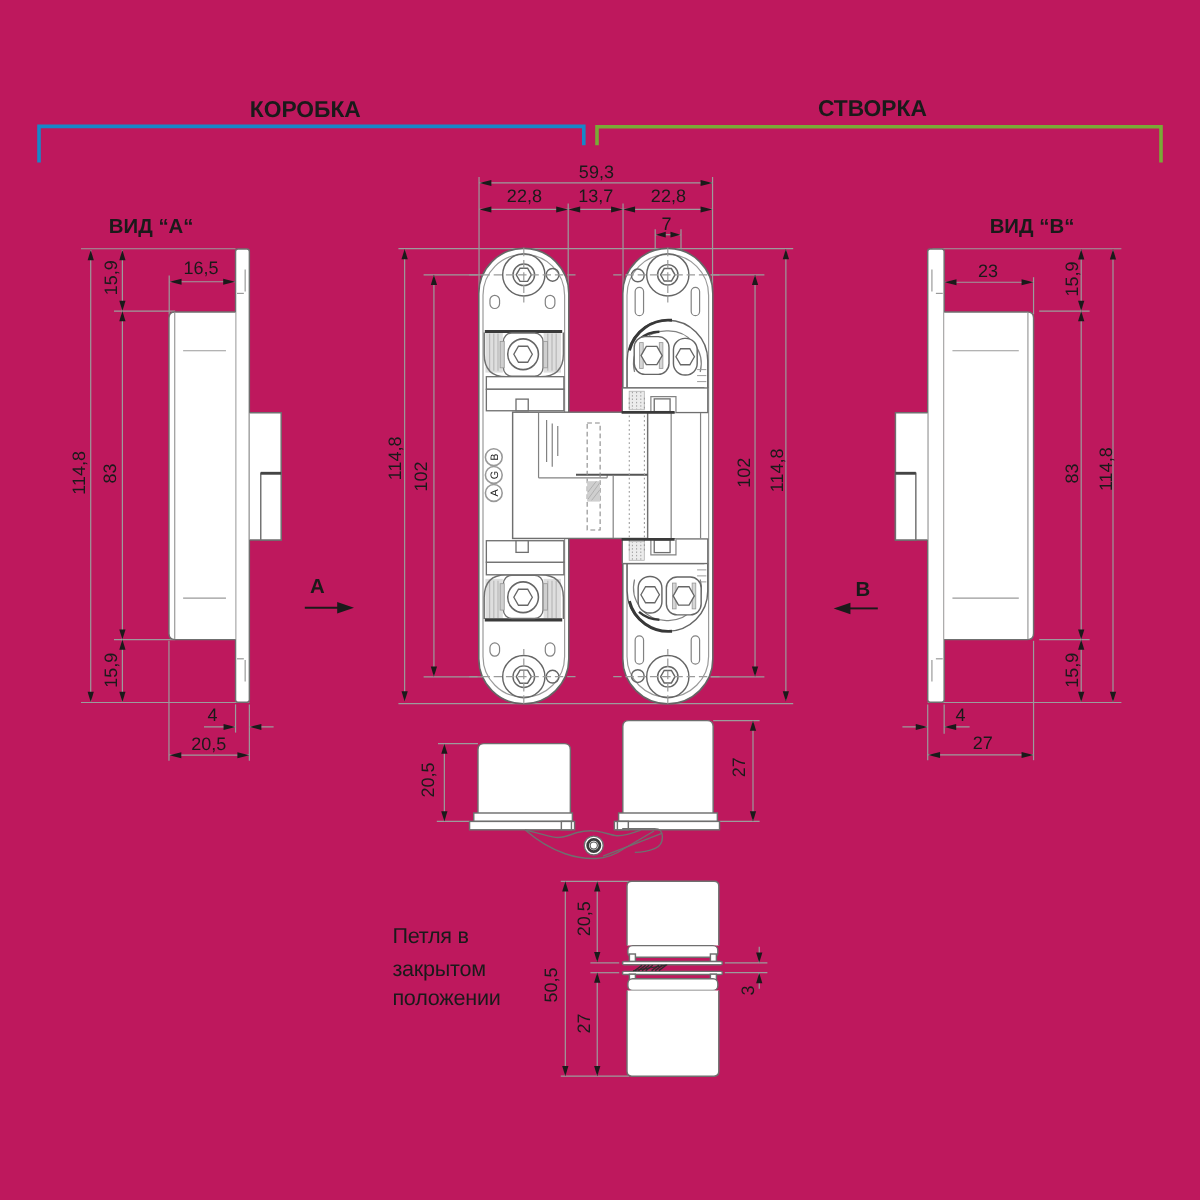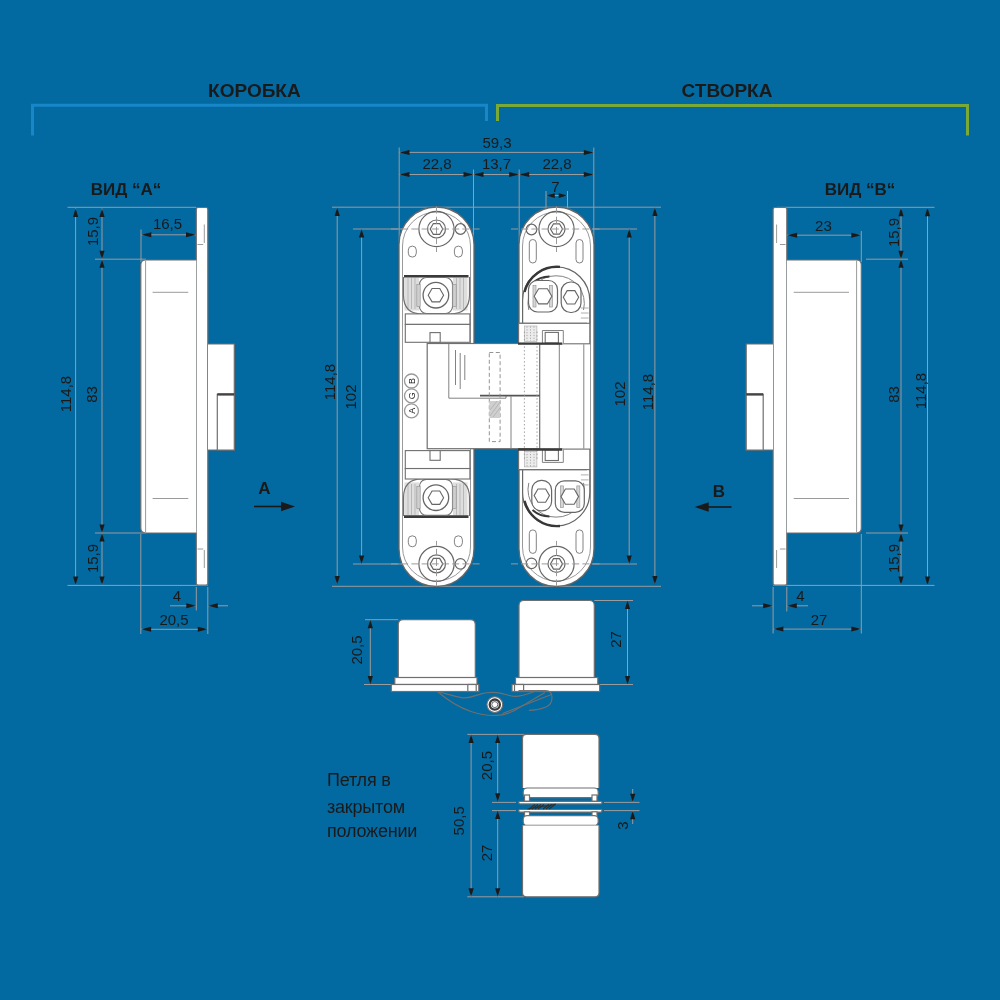--- a/index.html
+++ b/index.html
@@ -1,16 +1,16 @@
 <!DOCTYPE html>
 <html><head>
 <meta charset="utf-8">
 <style>
 html,body{margin:0;padding:0;background:#fff;}
-#page{width:1000px;height:1000px;position:relative;background:#0369a1;font-family:"Liberation Sans",sans-serif;}
+#page{width:1000px;height:1000px;position:relative;background:#be185d;font-family:"Liberation Sans",sans-serif;}
 svg text{font-family:"Liberation Sans",sans-serif;fill:#1a1a1a;}
 .dim{font-size:15px;}
 .ttl{font-size:19px;font-weight:bold;}
 .vt{font-size:17px;font-weight:bold;}
 .ab{font-size:17px;font-weight:bold;}
 .note{font-size:18px;letter-spacing:-0.2px;}
 </style>
 </head>
 <body>
 <div id="page">

